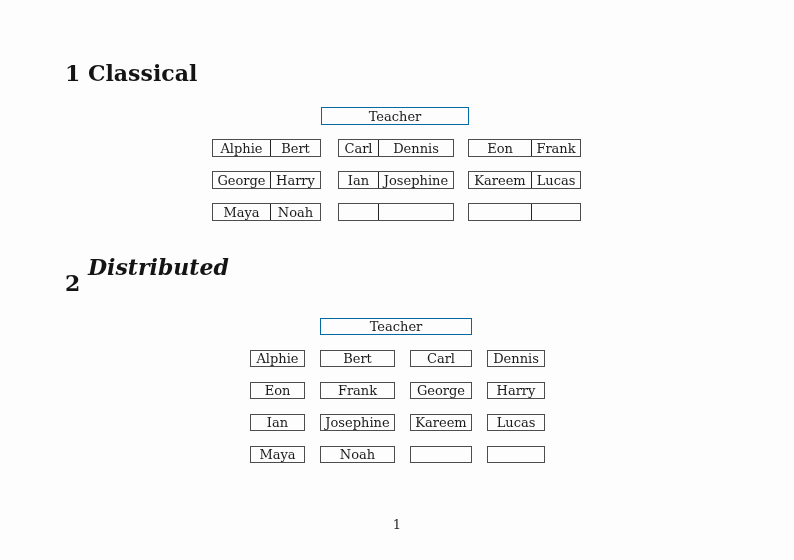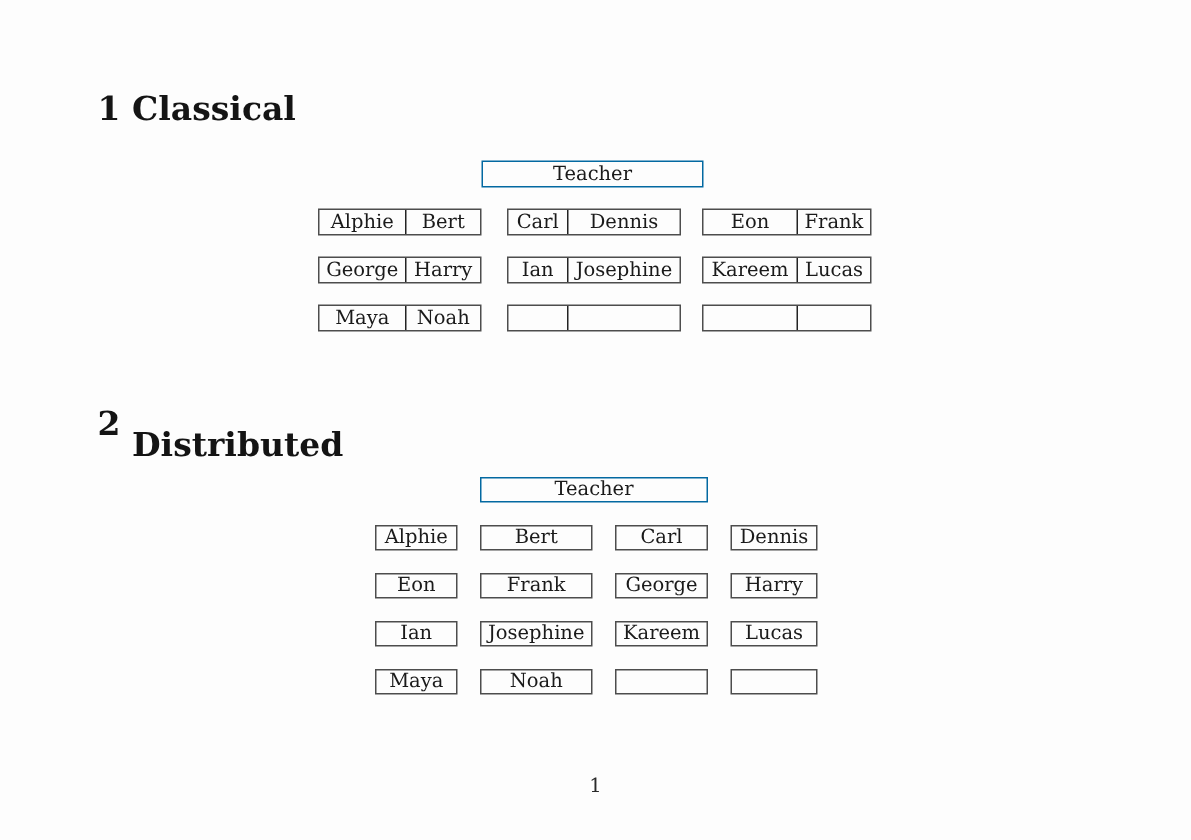--- a/index.html
+++ b/index.html
@@ -17,21 +17,21 @@
     position: absolute;
     font-size: 22px;
     line-height: 22px;
     font-weight: 700;
     color: #141414;
     white-space: nowrap;
   }
   #s1-num  { left: 65px; top: 62px; }
   #s1-title{ left: 88px; top: 62px; }
   #s2-num  { left: 65px; top: 272px; }
-  #s2-title{ left: 88px; top: 286px; }
+  #s2-title{ left: 88px; top: 256px; font-style: italic; }
 
   .box {
     position: absolute;
     border: 1px solid #0369a1;
     display: flex;
     align-items: center;
     justify-content: center;
     font-size: 13px;
     line-height: 13px;
     white-space: nowrap;

